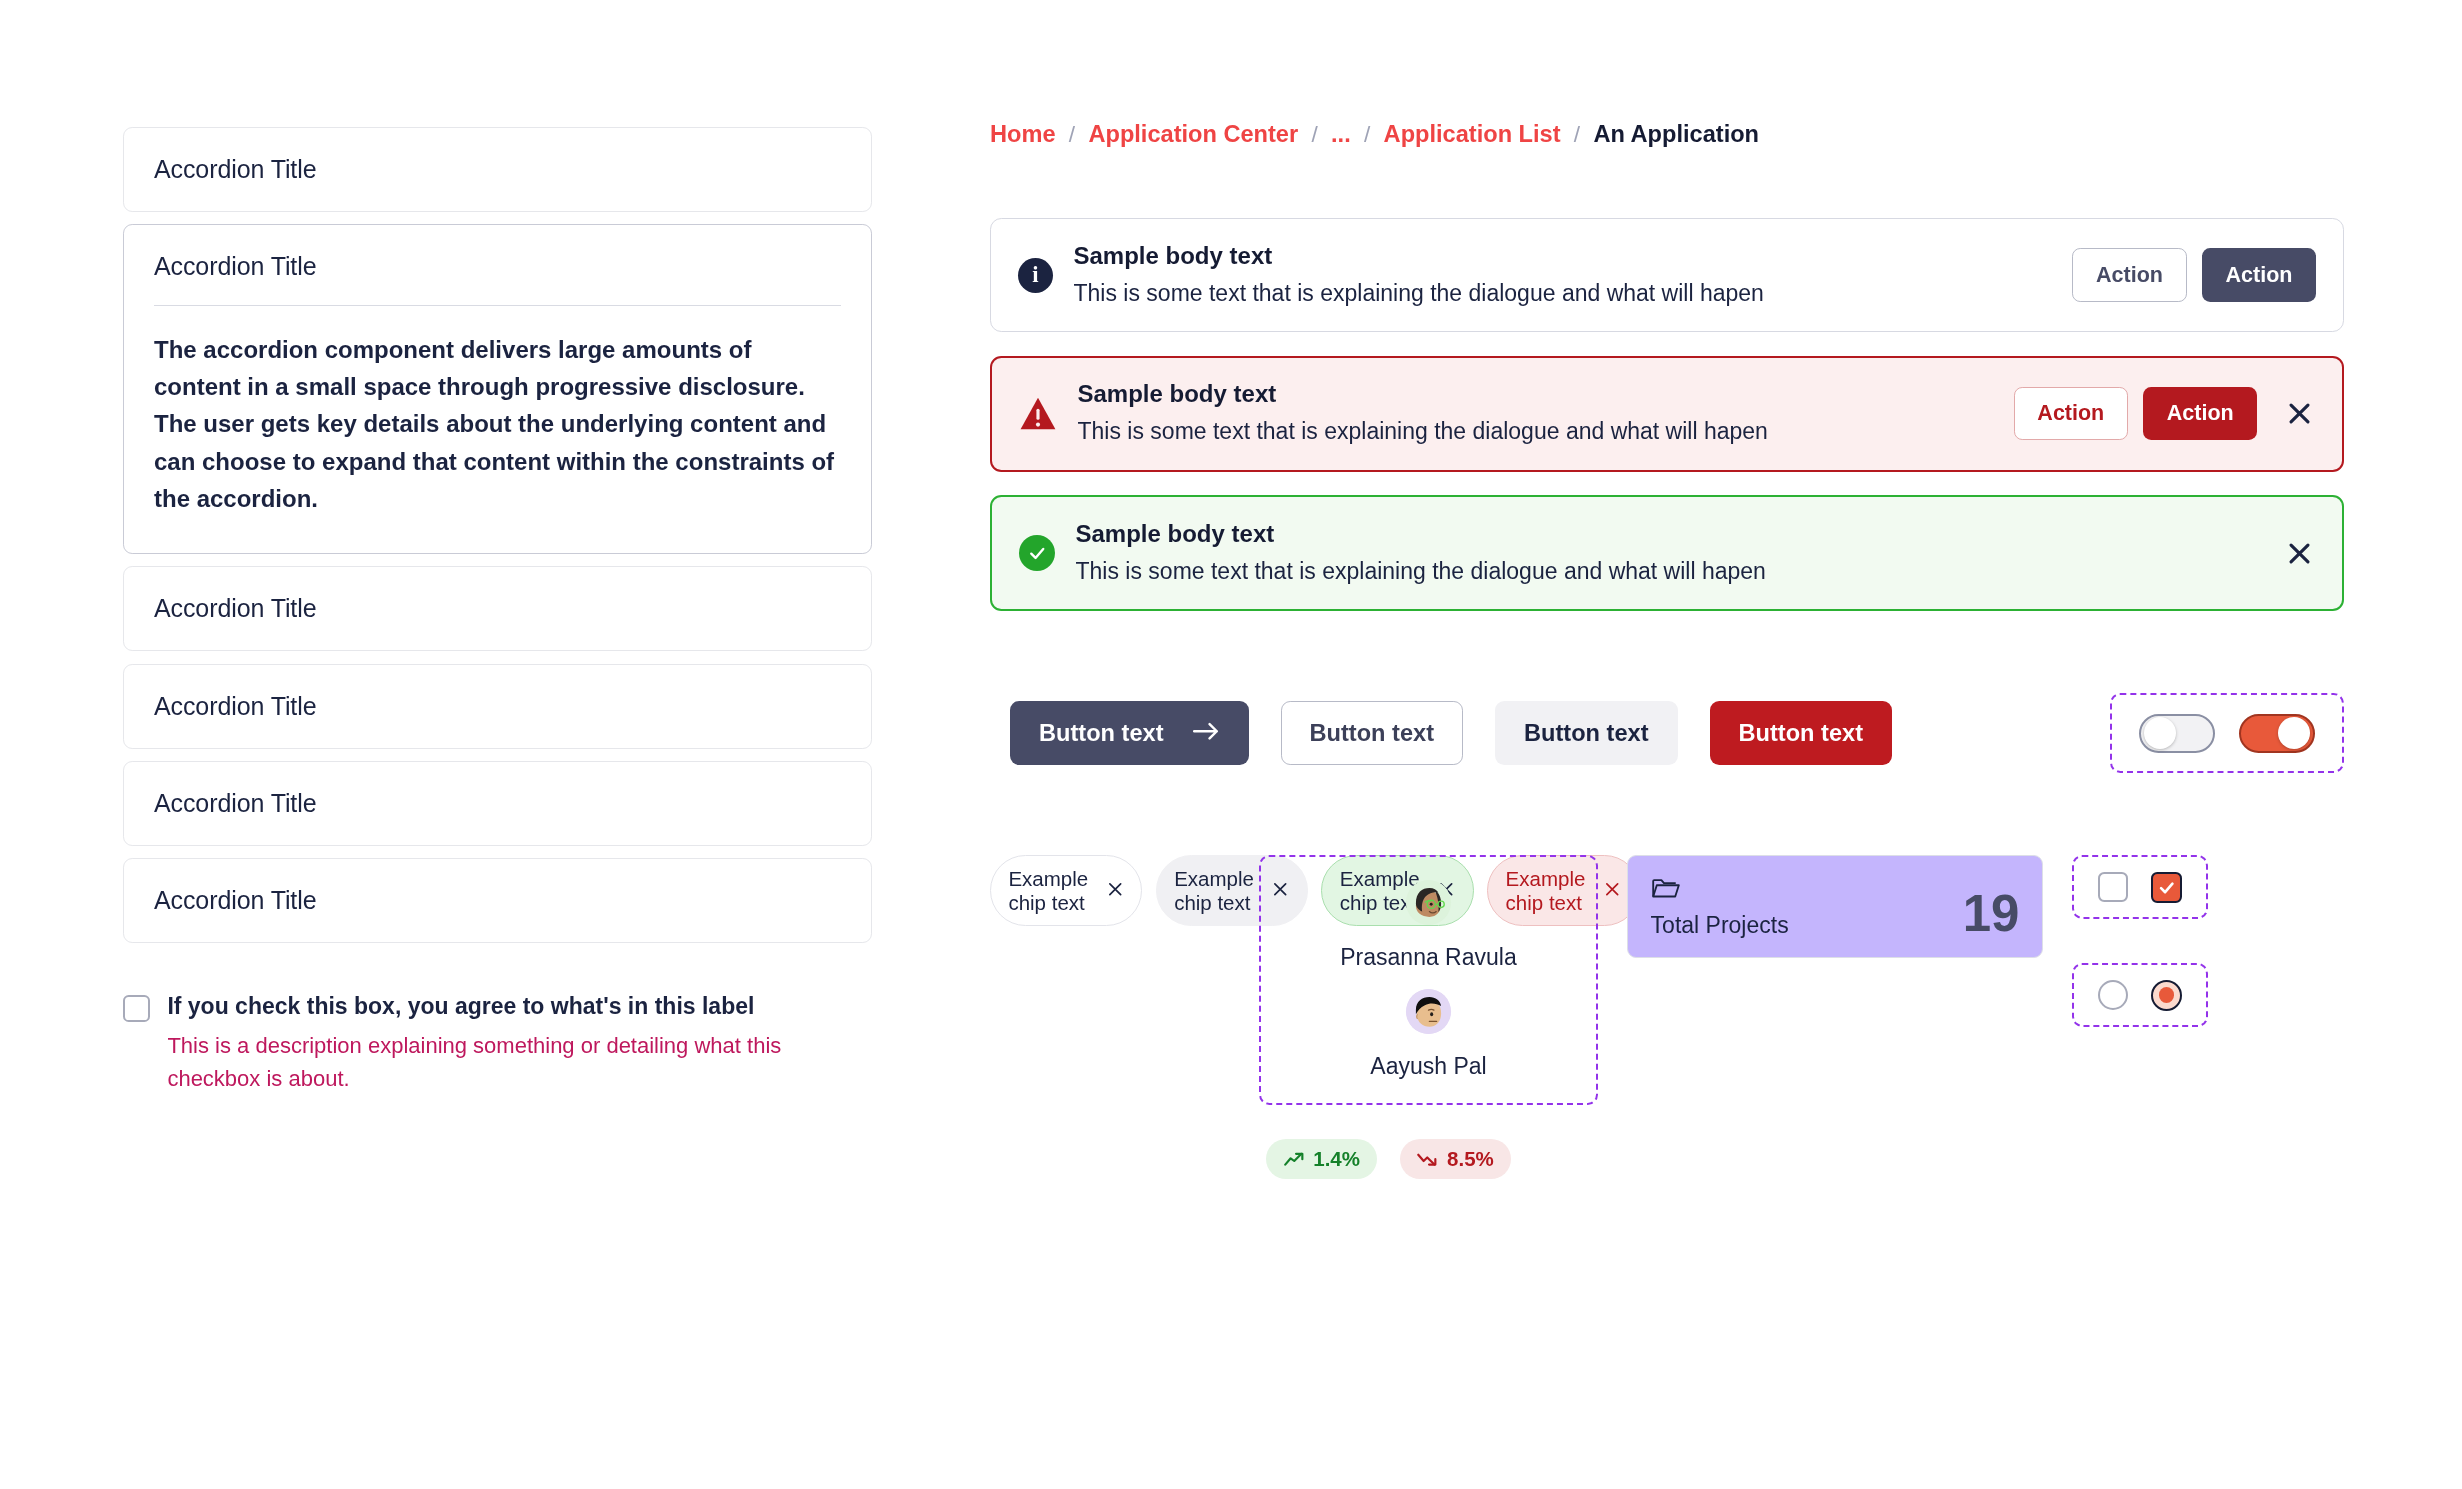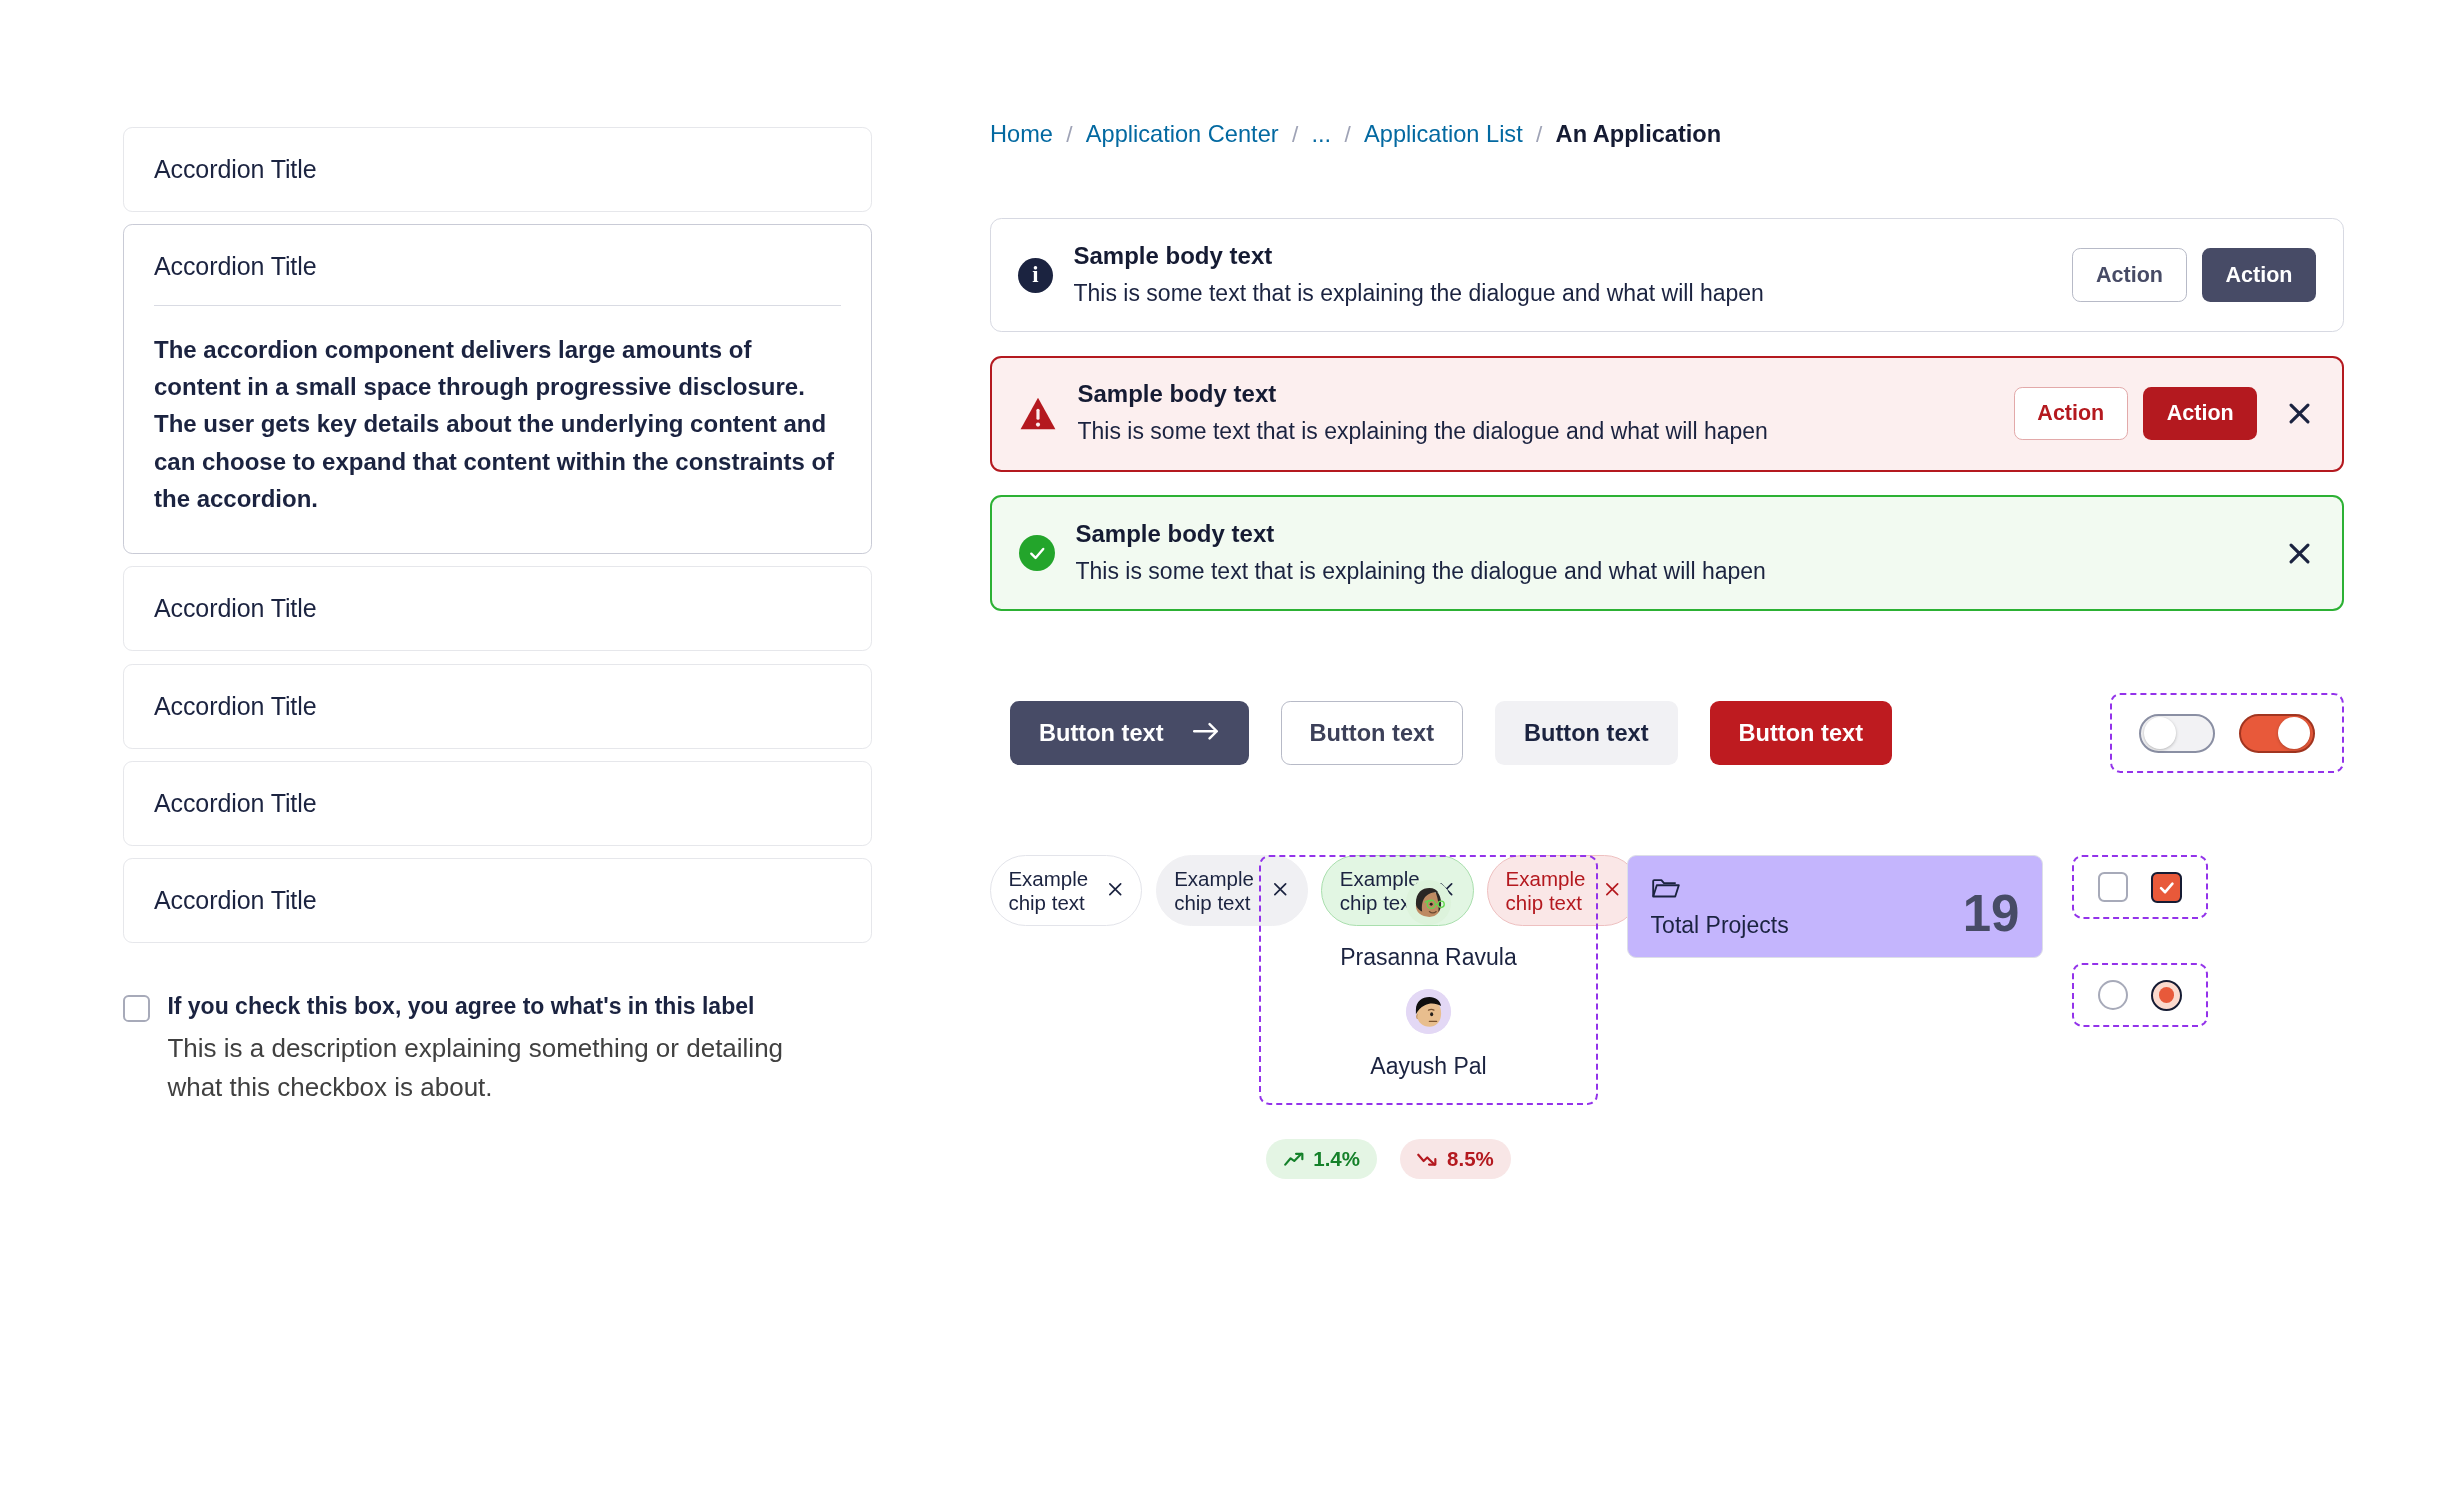--- a/index.html
+++ b/index.html
@@ -59,36 +59,36 @@
     border: 2.1px solid #A7AAB9;
     border-radius: 50%; background: #fff;
     margin-top: 3.1px;
   }
   .choice-text { flex: 1; }
   .choice-label {
     font-size: 23px; font-weight: 700; color: #1B2340;
     line-height: 1.25;
   }
   .choice-desc {
-    font-size: 26px; color: #404040;
+    font-size: 22px; color: #be185d;
     line-height: 1.5; margin-top: 8.2px;
     max-width: 672px;
   }
   .choice-block.second { margin-top: 77px; }
 
   
   .right-col { position: absolute; left: 990px; top: 121px; width: 1354px; }
 
   .breadcrumb {
     display: flex; align-items: center; gap: 13.3px;
     font-size: 23.6px; color: #6C7190;
     margin-bottom: 0;
   }
   .bc-sep { color: #9FA3B6; font-size: 22.6px; }
-  .bc-item { color: #0369a1; }
+  .bc-item { color: #ef4444; font-weight: bold; }
   .bc-item.current { color: #151B33; font-weight: 700; }
 
   
   .alerts { margin-top: 70px; }
   .alert {
     display: flex; align-items: center;
     border-radius: 11.3px;
     padding: 22.6px 27px;
     margin-bottom: 23.6px;
     min-height: 103px;

